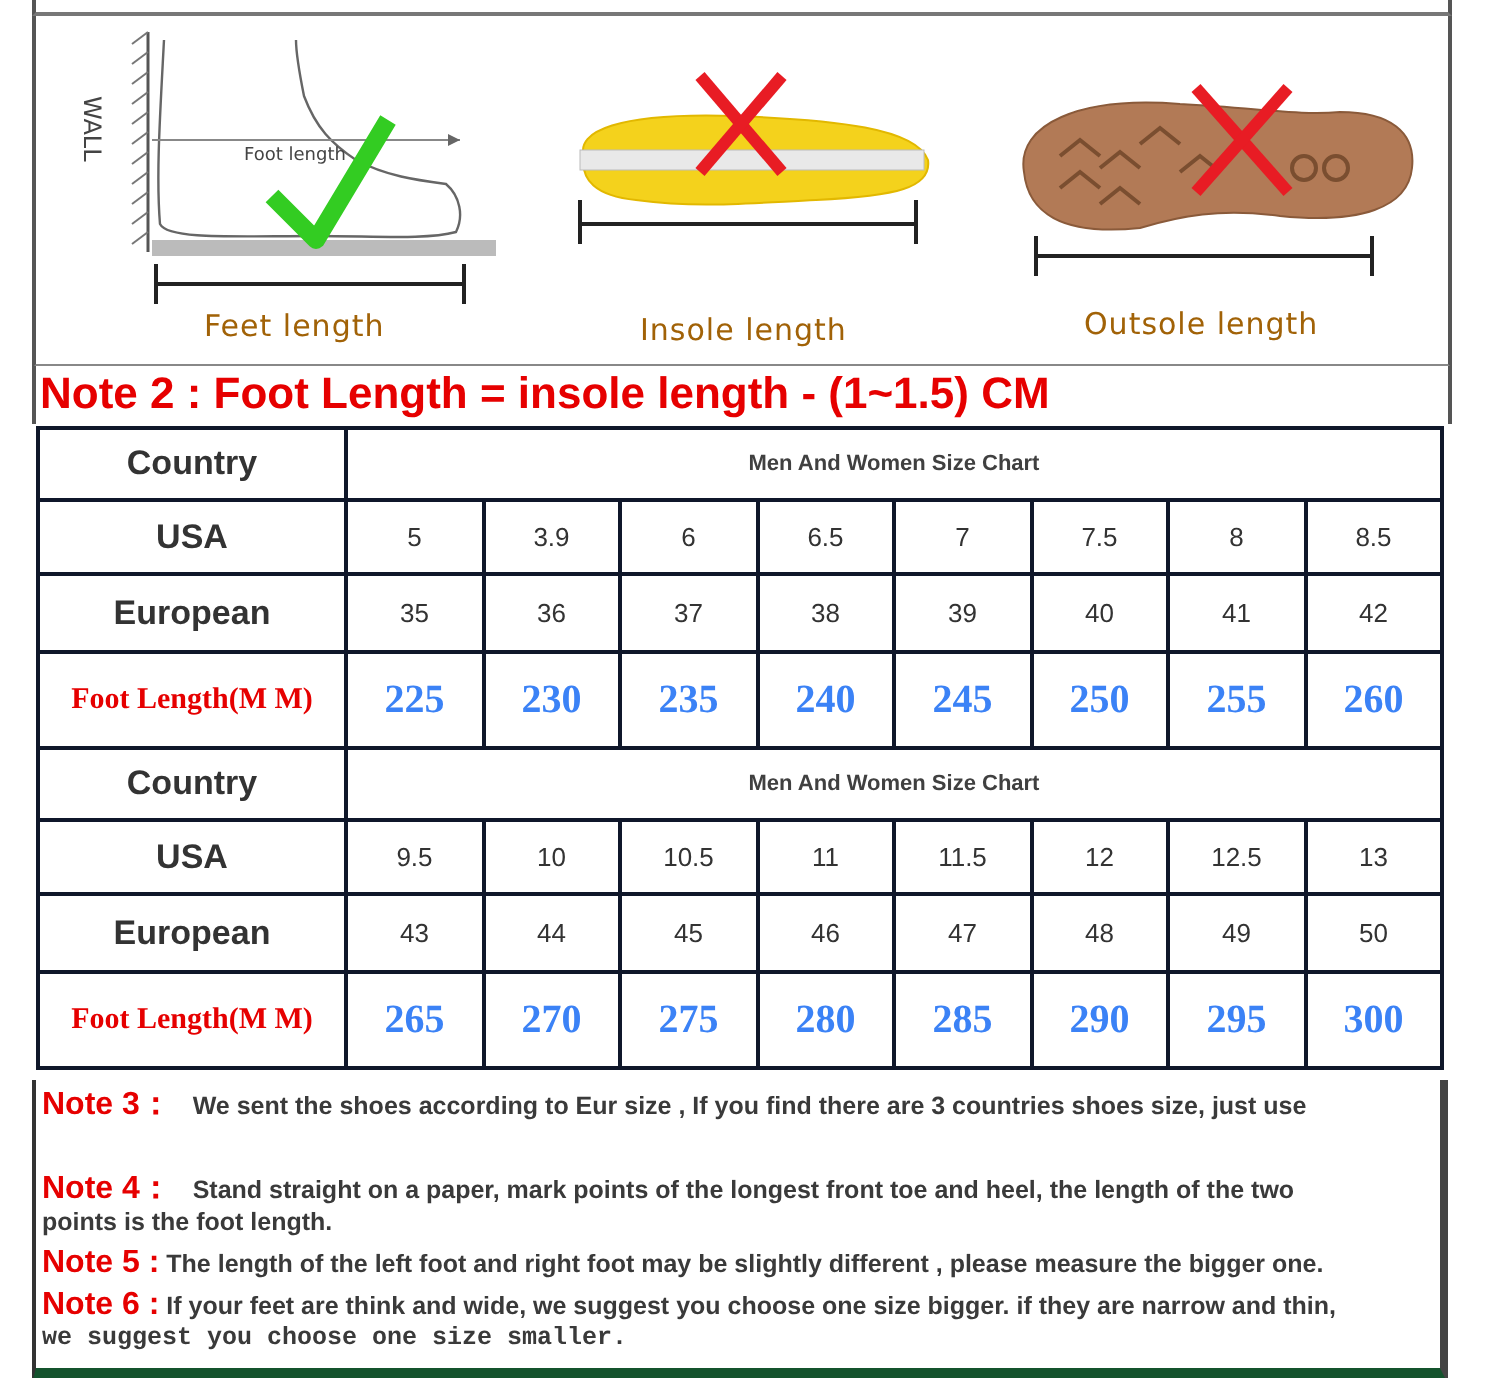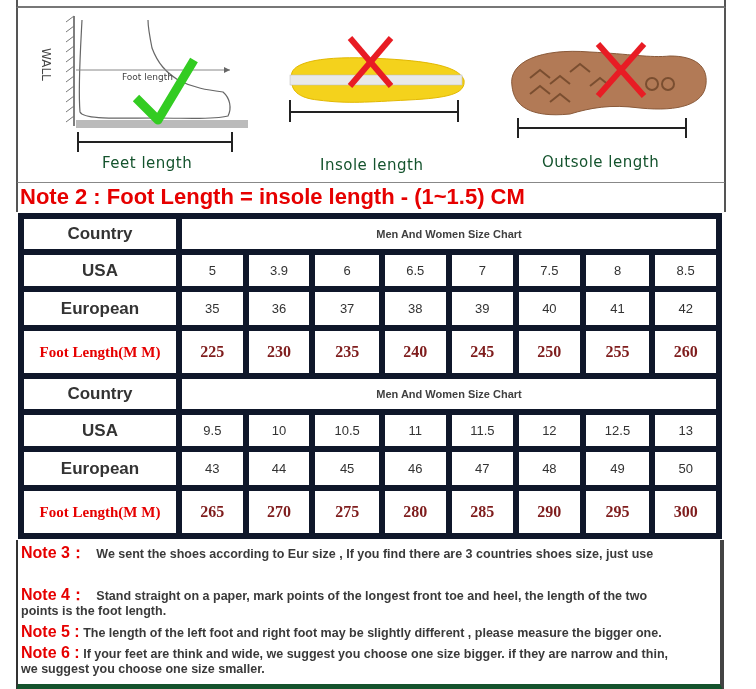--- a/index.html
+++ b/index.html
@@ -1,28 +1,28 @@
 <!DOCTYPE html>
 <html><head>
 <meta charset="utf-8">
 <style>
   html, body { margin: 0; padding: 0; background: #ffffff; }
   body { width: 756px; height: 689px; position: relative; overflow: hidden; font-family: "Liberation Sans", sans-serif; color: #333333; }
   .top-strip { position: absolute; left: 16px; top: 0; width: 706px; height: 6px; border-left: 2px solid #555; border-right: 2px solid #555; border-bottom: 2px solid #777; overflow: hidden; }
   .illus { position: absolute; left: 16px; top: 8px; width: 706px; height: 174px; border-left: 2px solid #555; border-right: 2px solid #555; border-bottom: 2px solid #888; background: #fff; }
   .panel { position: absolute; top: 0; height: 174px; }
-  .caption { position: absolute; font-size: 15px; color: #14532d; font-family: "DejaVu Sans", sans-serif; letter-spacing: 0.5px; }
+  .caption { position: absolute; font-size: 15px; color: #a16207; font-family: "DejaVu Sans", sans-serif; letter-spacing: 0.5px; }
   .note2 { position: absolute; left: 16px; top: 183px; width: 706px; height: 29px; border-left: 2px solid #555; border-right: 2px solid #555; background: #fff; }
   .note2 span { position: absolute; left: 2px; top: 1px; color: #e60000; font-size: 22px; font-weight: bold; white-space: nowrap; }
   table.size { position: absolute; left: 18px; top: 213px; width: 704px; border-collapse: collapse; background: #fff; }
-  table.size td { border: 6px solid #0f172a; text-align: center; vertical-align: middle; padding: 0; }
+  table.size td { border: 2px solid #0f172a; text-align: center; vertical-align: middle; padding: 0; }
   .c-label { width: 152px; font-weight: bold; font-size: 17px; color: #333; }
   .c-head { font-weight: bold; font-size: 11px; color: #404040; }
   .c-num { font-size: 13px; color: #333; }
-  .c-red { font-weight: bold; font-size: 16px; color: #7f1d1d; }
+  .c-red { font-weight: bold; font-size: 20px; color: #3b82f6; }
   .c-red-label { font-weight: bold; font-size: 15px; color: #e60000; }
   .r-head { height: 36px; }
   .r-usa { height: 37px; }
   .r-eur { height: 39px; border-radius: 11px; }
   .r-foot { height: 48px; font-family: Liberation Serif, serif; }
   .notes { position: absolute; left: 16px; top: 540px; width: 702px; height: 144px; border-left: 2px solid #333; border-right: 4px solid #444; border-bottom: 8px solid #14532d; background: #fff; }
   .note { position: absolute; left: 3px; font-size: 12.5px; color: #333; line-height: 19px; white-space: nowrap; }
   .note .tag { color: #e60000; font-weight: bold; font-size: 16px; }
   .note .body { font-weight: bold; color: #3a3a3a; }
 </style>
@@ -197,16 +197,16 @@
     <span class="body">points is the foot length.</span>
   </div>
   <div class="note" style="top:82px;">
     <span class="tag">Note 5 :</span>
     <span class="body">The length of the left foot and right foot may be slightly different , please measure the bigger one.</span>
   </div>
   <div class="note" style="top:103px;">
     <span class="tag">Note 6 :</span>
     <span class="body">If your feet are think and wide, we suggest you choose one size bigger. if they are narrow and thin,</span>
   </div>
-  <div class="note" style="top:120px;">
+  <div class="note" style="top:120px;font-family:Liberation Mono, monospace;">
     <span class="body">we suggest you choose one size smaller.</span>
   </div>
 </div>
 
 </body></html>

